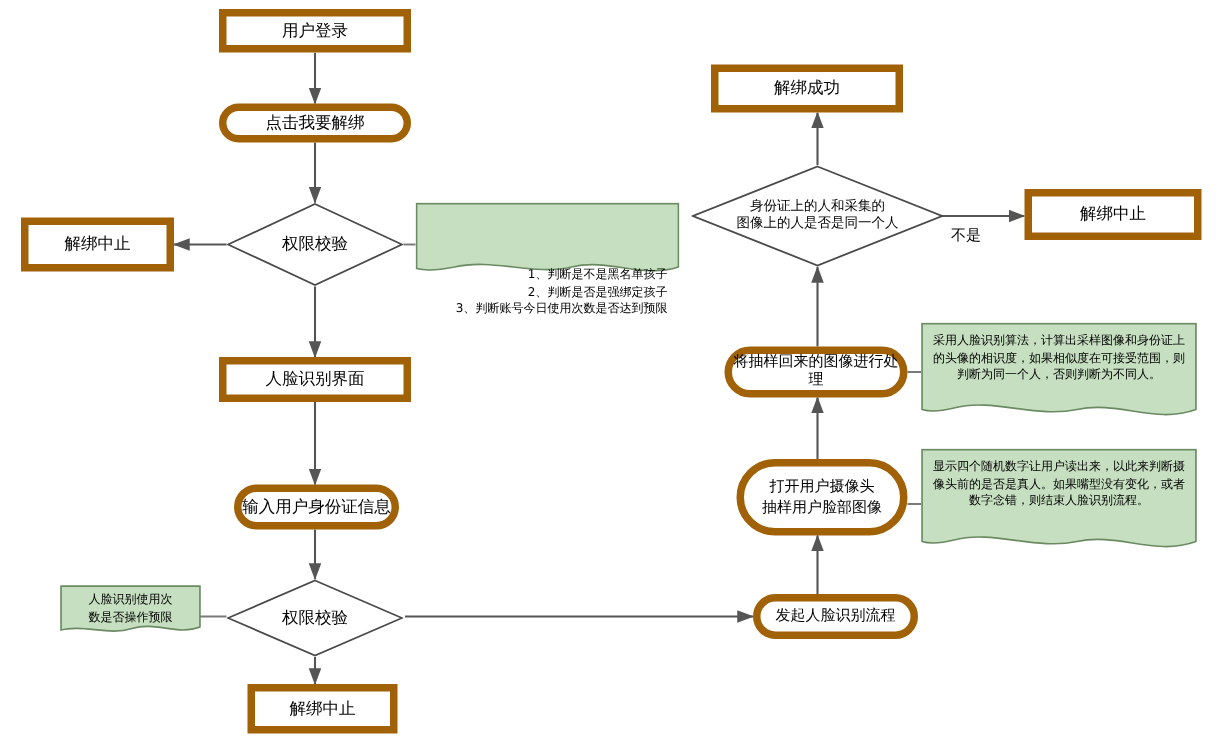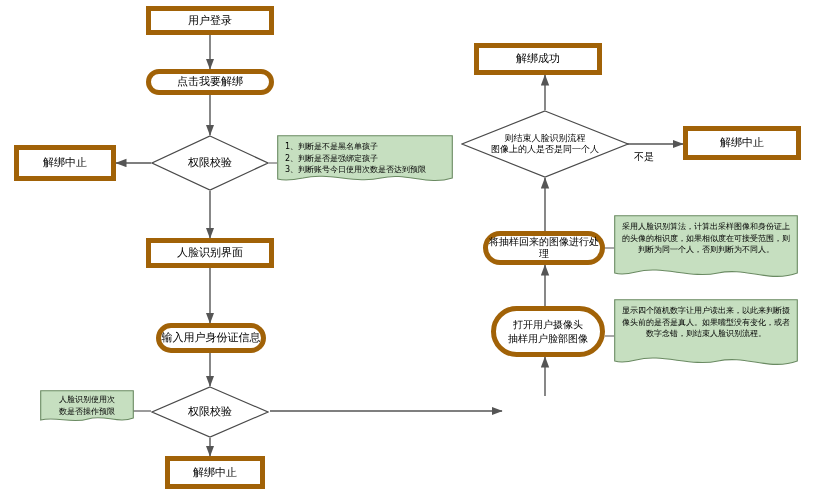--- a/index.html
+++ b/index.html
@@ -67,21 +67,21 @@
     width: 100%;
     height: 100%;
   }
   .note-text {
     position: relative;
     display: block;
     padding: 6px 8px 10px 8px;
     white-space: pre-line;
   }
   .note-text.center { text-align: center; }
-  .note-text.left { text-align: left; }
+  .note-text.left { text-align: right; margin-top: 36px; }
   .edge-label {
     position: absolute;
     color: #000;
     white-space: nowrap;
   }
   svg.links {
     position: absolute;
     left: 0; top: 0;
     width: 816px;
     height: 498px;
@@ -179,39 +179,42 @@
   </div>
 
   <div class="node rect fs11" style="left:474px; top:43px; width:128px; height:32px;">
     <span>解绑成功</span>
   </div>
 
   <div class="diamond-wrap" style="left:461px; top:110px; width:168px; height:68px;">
     <svg viewBox="0 0 168 68" xmlns="http://www.w3.org/2000/svg" preserveAspectRatio="none">
       <polygon points="84,1 167,34 84,67 1,34" fill="#ffffff" stroke="#4a4a4a" stroke-width="1.2"></polygon>
     </svg>
-    <div class="diamond-label fs9">则结束人脸识别流程
+    <div class="diamond-label fs9">身份证上的人和采集的
 图像上的人是否是同一个人</div>
   </div>
 
   <div class="node rect fs11" style="left:683px; top:126px; width:118px; height:34px;">
     <span>解绑中止</span>
   </div>
 
   <div class="edge-label fs10" style="left:634px; top:150px;">不是</div>
 
   <div class="node stadium fs10" style="left:491px; top:306px; width:114px; height:51px; line-height:1.35;">
     <span>打开用户摄像头
 抽样用户脸部图像</span>
   </div>
 
   <div class="node stadium fs10" style="left:483px; top:231px; width:122px; height:34px;">
     <span>将抽样回来的图像进行处理</span>
   </div>
 
+  <div class="node stadium fs10" style="left:502px; top:396px; width:110px; height:30px;">
+    <span>发起人脸识别流程</span>
+  </div>
 
   <div class="note" style="left:277px; top:135px; width:176px; height:51px;">
     <svg viewBox="0 0 176 51" xmlns="http://www.w3.org/2000/svg" preserveAspectRatio="none">
       <path d="M0.7,0.7 L175.3,0.7 L175.3,43 C150,51 130,37 104,43 C78,49 52,37 26,43 C16,45 8,46 0.7,44 Z" fill="#c6dfc0" stroke="#6a8a62" stroke-width="1.1"></path>
     </svg>
     <span class="note-text left fs8">1、判断是不是黑名单孩子
 2、判断是否是强绑定孩子
 3、判断账号今日使用次数是否达到预限</span>
   </div>
 

